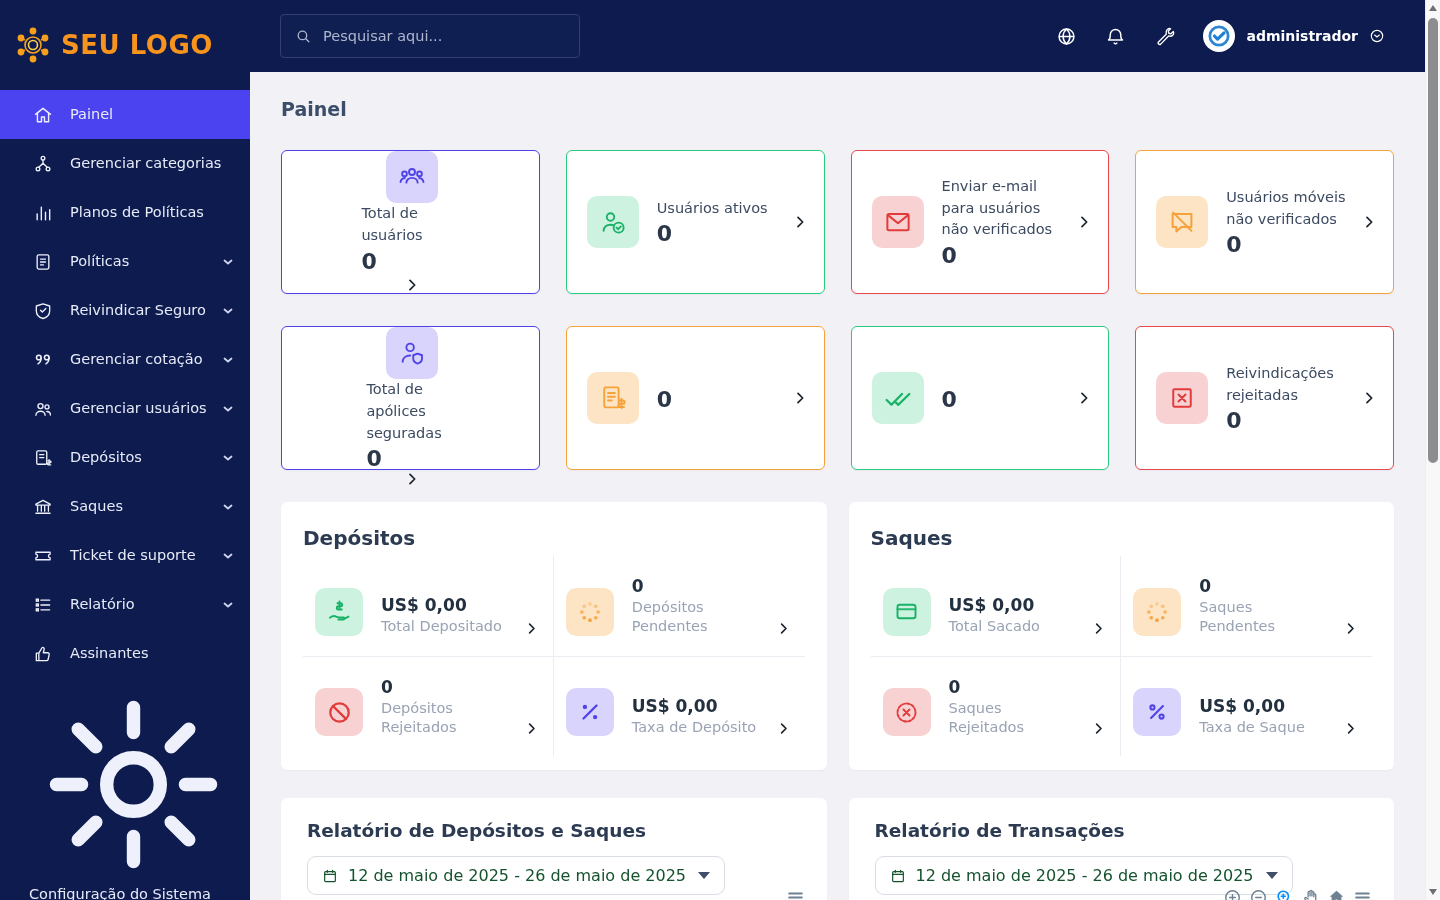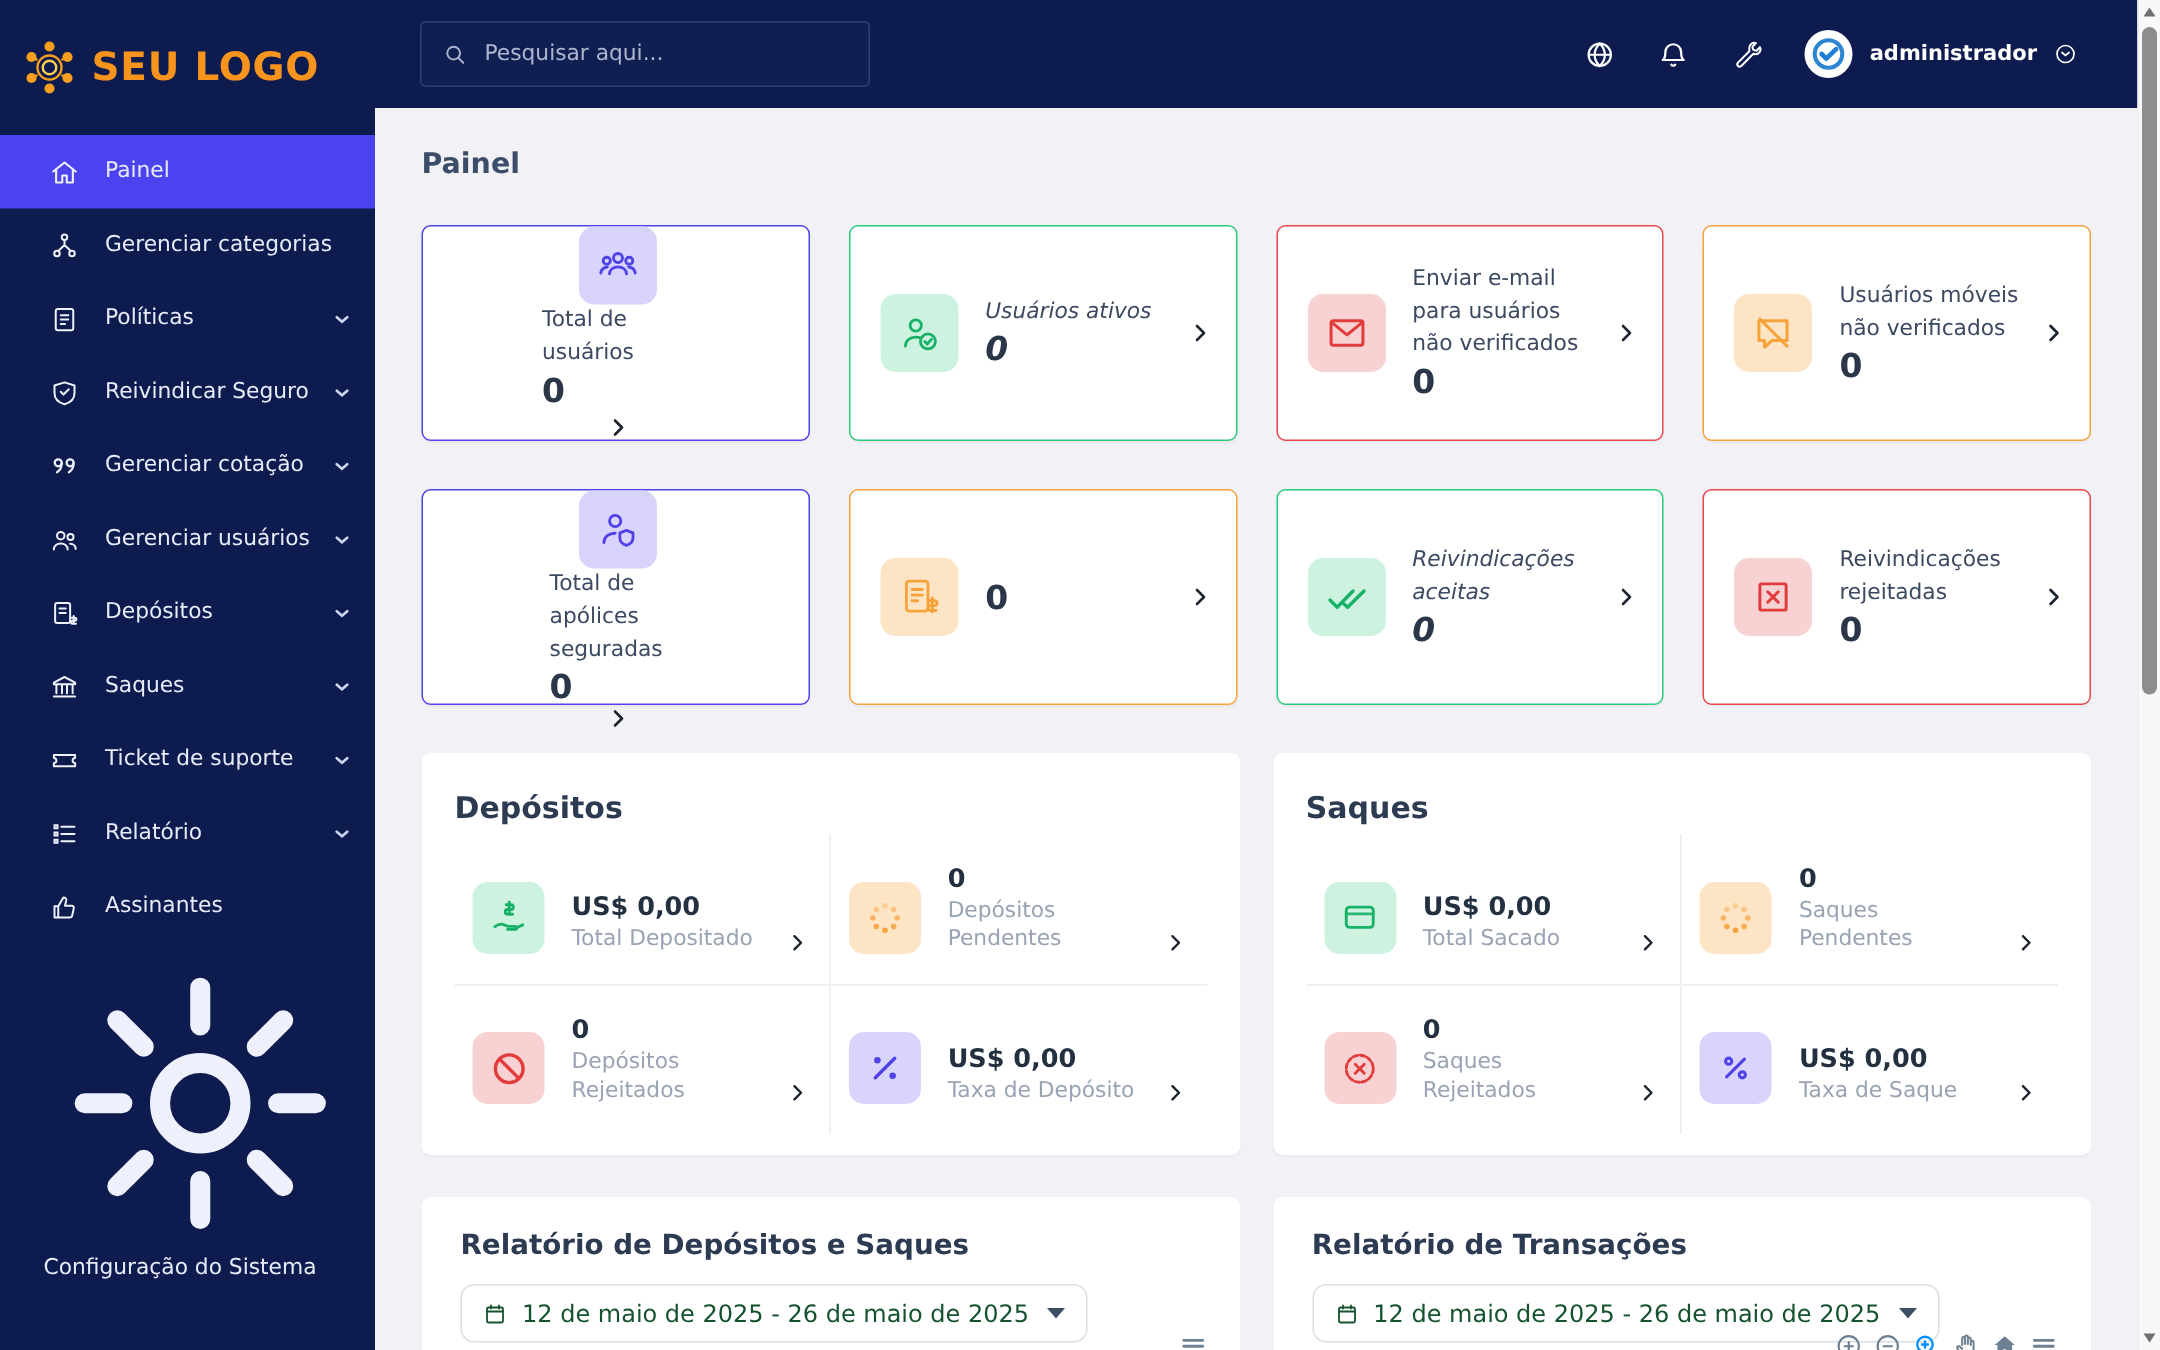--- a/index.html
+++ b/index.html
@@ -39,21 +39,21 @@
 
   .cards-grid { display:grid; grid-template-columns:repeat(4,1fr); column-gap:26px; row-gap:32px; }
   .statcard { background:#fff; border-radius:6px; border:1px solid; height:144px; display:flex; align-items:center; padding:0 16px 0 20px; cursor:pointer; box-shadow:0 1px 2px rgba(20,20,60,.04); }
   .statcard .tile { width:52px; height:52px; border-radius:10px; display:flex; align-items:center; justify-content:center; flex:0 0 52px; }
   .statcard .txt { margin-left:18px; flex:1; min-width:0; }
   .statcard .lbl { font-size:14.5px; color:#3c4a61; line-height:1.5; }
   .statcard .val { font-size:22px; font-weight:700; color:#2b3748; margin-top:2px; }
   .statcard .chev { color:#1c2430; flex:0 0 auto; }
 
   .c-purple { border-color:#4f42e8;flex-direction:column; } .c-purple .tile { background:#d9d4fb; color:#4f42e8; }
-  .c-green  { border-color:#2dc97e;font-style:italic; } .c-green  .tile { background:#cdf2df; color:#17b267; }
+  .c-green  { border-color:#2dc97e; } .c-green  .tile { background:#cdf2df; color:#17b267; }
   .c-red    { border-color:#e8474d; } .c-red    .tile { background:#f8d2d2; color:#e23b3b; }
   .c-orange { border-color:#f6a23b; } .c-orange .tile { background:#fce4c5; color:#f6a23b; }
 
   .panels-row { display:grid; grid-template-columns:1fr 1fr; column-gap:22px; margin-top:32px; }
   .panel { background:#fff; border-radius:6px; padding:24px 22px 14px 22px; box-shadow:0 1px 2px rgba(20,20,60,.04); }
   .panel-title { font-size:20px; font-weight:700; color:#2c3a52; margin-bottom:6px; }
   .panel-grid { display:grid; grid-template-columns:1fr 1fr; }
   .cell { display:flex; align-items:flex-end; padding:20px 8px 20px 12px; cursor:pointer; }
   .cell.br { border-right:1px solid #ececf2; }
   .cell.bb { border-bottom:1px solid #ececf2; }
@@ -119,20 +119,29 @@
         <svg viewBox="0 0 24 24" fill="none" stroke="currentColor" stroke-width="1.6" stroke-linecap="round">
           <circle cx="12" cy="5" r="2.2"></circle>
           <circle cx="6" cy="18" r="2.2"></circle>
           <circle cx="18" cy="18" r="2.2"></circle>
           <path d="M12 7.2v4M12 11.2 7 16M12 11.2 17 16"></path>
         </svg>
       </span>
     <span class="ni-label">Gerenciar categorias</span>
   </div>
 
+  <div class="nav-item">
+    <span class="ni-icon">
+        <svg viewBox="0 0 24 24" fill="none" stroke="currentColor" stroke-width="1.7" stroke-linecap="round">
+          <path d="M5 20v-7M10 20V5M15 20v-9M20 20V8"></path>
+          <path d="M3 21h18" opacity=".0"></path>
+        </svg>
+      </span>
+    <span class="ni-label">Planos de Políticas</span>
+  </div>
 
   <div class="nav-item">
     <span class="ni-icon">
         <svg viewBox="0 0 24 24" fill="none" stroke="currentColor" stroke-width="1.6" stroke-linecap="round">
           <rect x="5" y="3.5" width="14" height="17" rx="1.8"></rect>
           <path d="M9 8.5h6M9 12h6M9 15.5h3.5"></path>
         </svg>
       </span>
     <span class="ni-label">Políticas</span>
     <span class="ni-chev">
@@ -439,21 +448,20 @@
     </div>
 
     <div class="statcard c-green">
       <span class="tile">
           <svg width="32" height="32" viewBox="0 0 24 24" fill="none" stroke="currentColor" stroke-width="1.7" stroke-linecap="round" stroke-linejoin="round">
             <path d="m3.5 13.5 3.6 3.6L15 9"></path>
             <path d="m10.5 15.5 1.8 1.6L20.5 9"></path>
           </svg>
         </span>
       <span class="txt">
-        <span class="lbl" style="display:block;max-width:130px">Reivindicações aceitas</span>
         <span class="val" style="display:block">0</span>
       </span>
       <span class="chev">
           <svg width="16" height="16" viewBox="0 0 24 24" fill="none" stroke="currentColor" stroke-width="2.6" stroke-linecap="round" stroke-linejoin="round">
             <path d="m9 5 7 7-7 7"></path>
           </svg>
         </span>
     </div>
 
     <div class="statcard c-red">

